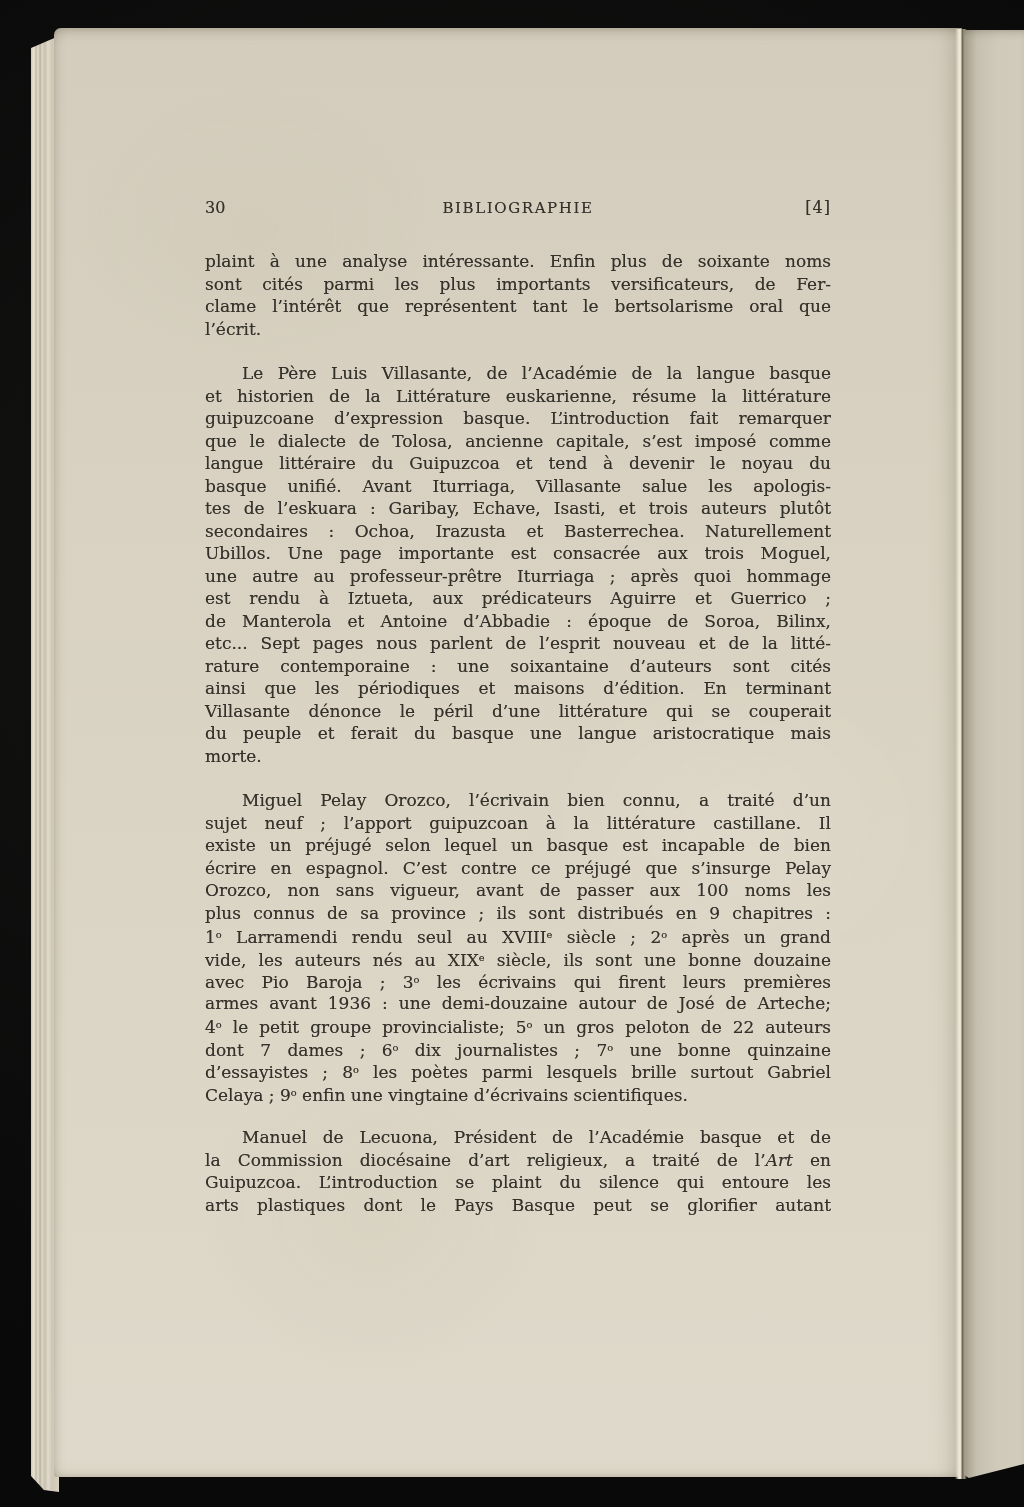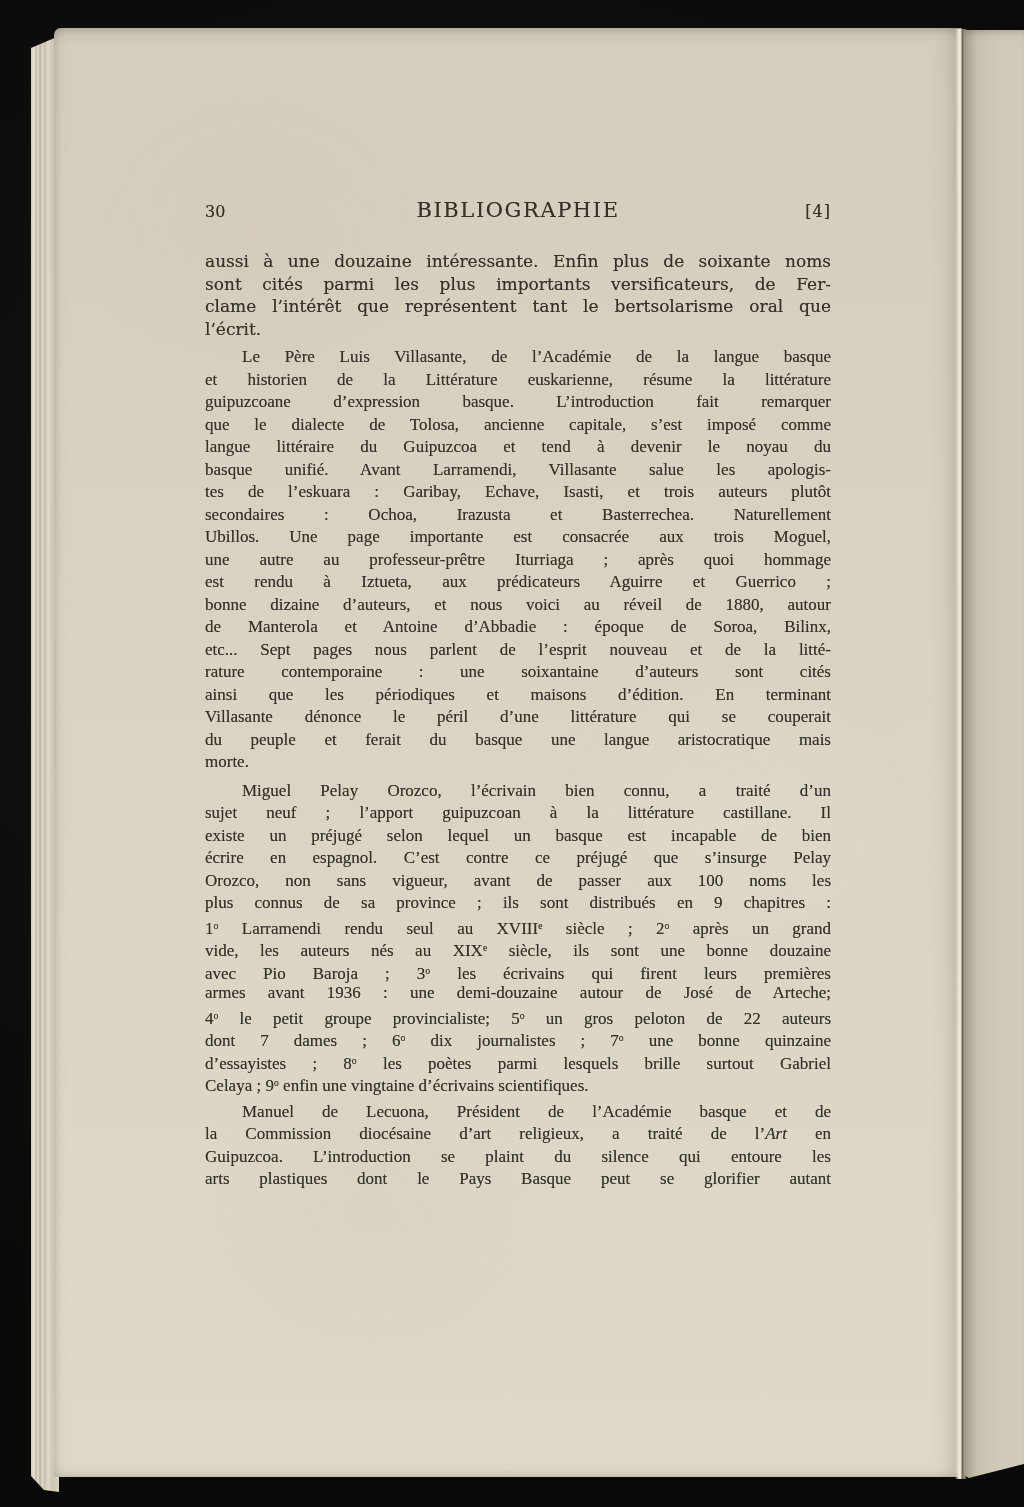--- a/index.html
+++ b/index.html
@@ -78,24 +78,24 @@
     text-shadow: 0 0 0.6px rgba(52, 49, 43, 0.55);
   }
   .pg-header {
     display: flex;
     align-items: baseline;
     height: 20px;
     margin-bottom: 32px;
     font-size: 16px;
   }
   .pg-header .pnum  { width: 90px; text-align: left; }
-  .pg-header .title { flex: 1; text-align: center; font-size: 21px; letter-spacing: 1.6px; }
+  .pg-header .title { flex: 1; text-align: center; font-size: 15px; letter-spacing: 1.6px; }
   .pg-header .iref  { width: 90px; text-align: right; letter-spacing: 1px; }
   .para { margin: 0; }
-  .para + .para { margin-top: 6px; font-family: Liberation Serif, serif; }
+  .para + .para { margin-top: 22px; }
   .line {
     height: 22.5px;
     line-height: 22.5px;
     text-align: justify;
     text-align-last: justify;
     white-space: normal;
     overflow: visible;
   }
   .line.nolast { text-align-last: left; }
   .line.indent { padding-left: 37px; }
@@ -112,38 +112,37 @@
   <div class="page-facing"></div>
 
   <div class="textcol">
     <div class="pg-header">
       <span class="pnum">30</span>
       <span class="title">BIBLIOGRAPHIE</span>
       <span class="iref">[4]</span>
     </div>
     <div>
         <div class="para">
-          <div class="line"><span>aussi à une douzaine intéressante. Enfin plus de soixante noms</span></div>
+          <div class="line"><span>plaint à une analyse intéressante. Enfin plus de soixante noms</span></div>
           <div class="line"><span>sont cités parmi les plus importants versificateurs, de Fer-</span></div>
           <div class="line"><span>clame l’intérêt que représentent tant le bertsolarisme oral que</span></div>
           <div class="line nolast"><span>l’écrit.</span></div>
         </div>
         <div class="para">
           <div class="line indent"><span>Le Père Luis Villasante, de l’Académie de la langue basque</span></div>
           <div class="line"><span>et historien de la Littérature euskarienne, résume la littérature</span></div>
           <div class="line"><span>guipuzcoane d’expression basque. L’introduction fait remarquer</span></div>
           <div class="line"><span>que le dialecte de Tolosa, ancienne capitale, s’est imposé comme</span></div>
           <div class="line"><span>langue littéraire du Guipuzcoa et tend à devenir le noyau du</span></div>
-          <div class="line"><span>basque unifié. Avant Larramendi, Villasante salue les apologis-</span></div>
+          <div class="line"><span>basque unifié. Avant Iturriaga, Villasante salue les apologis-</span></div>
           <div class="line"><span>tes de l’eskuara : Garibay, Echave, Isasti, et trois auteurs plutôt</span></div>
           <div class="line"><span>secondaires : Ochoa, Irazusta et Basterrechea. Naturellement</span></div>
           <div class="line"><span>Ubillos. Une page importante est consacrée aux trois Moguel,</span></div>
           <div class="line"><span>une autre au professeur-prêtre Iturriaga ; après quoi hommage</span></div>
           <div class="line"><span>est rendu à Iztueta, aux prédicateurs Aguirre et Guerrico ;</span></div>
-          <div class="line"><span>bonne dizaine d’auteurs, et nous voici au réveil de 1880, autour</span></div>
           <div class="line"><span>de Manterola et Antoine d’Abbadie : époque de Soroa, Bilinx,</span></div>
           <div class="line"><span>etc... Sept pages nous parlent de l’esprit nouveau et de la litté-</span></div>
           <div class="line"><span>rature contemporaine : une soixantaine d’auteurs sont cités</span></div>
           <div class="line"><span>ainsi que les périodiques et maisons d’édition. En terminant</span></div>
           <div class="line"><span>Villasante dénonce le péril d’une littérature qui se couperait</span></div>
           <div class="line"><span>du peuple et ferait du basque une langue aristocratique mais</span></div>
           <div class="line nolast"><span>morte.</span></div>
         </div>
         <div class="para">
           <div class="line indent"><span>Miguel Pelay Orozco, l’écrivain bien connu, a traité d’un</span></div>

